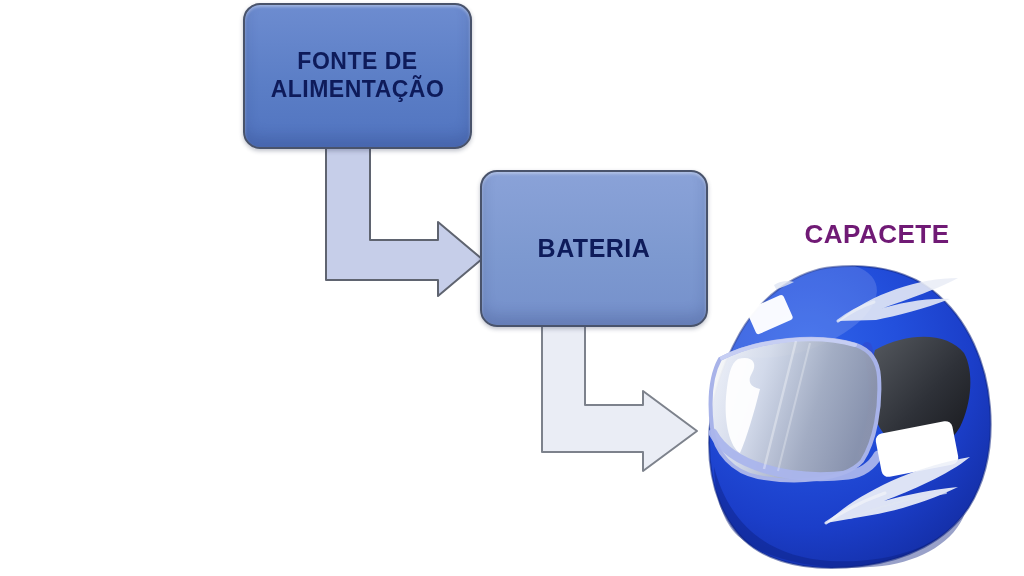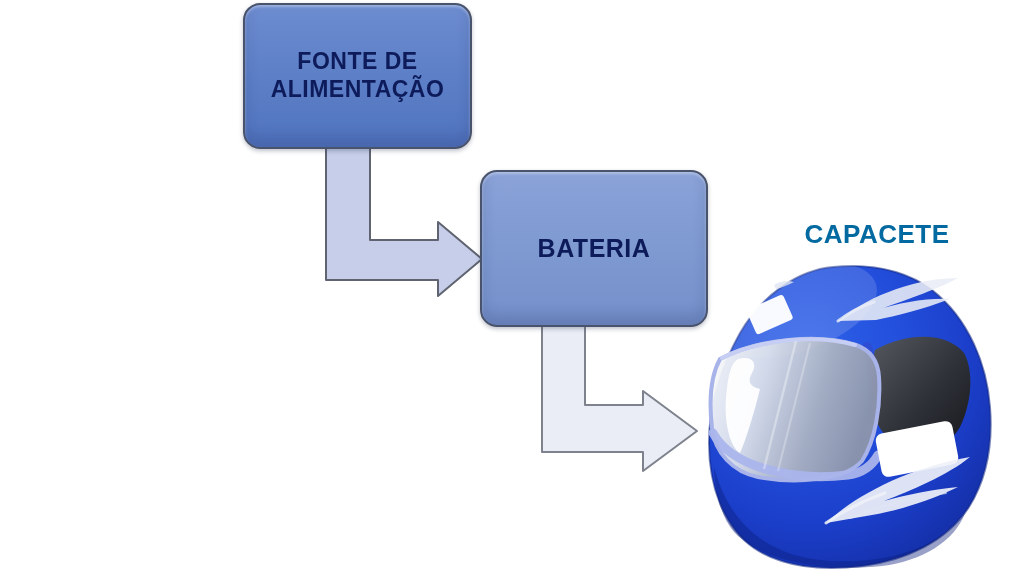--- a/index.html
+++ b/index.html
@@ -48,21 +48,21 @@
     font-size: 25px;
     letter-spacing: .5px;
   }
   .caption {
     position: absolute;
     left: 777px; top: 219px;
     width: 200px;
     text-align: center;
     font-weight: bold;
     font-size: 26px;
-    color: #0369a1;
+    color: #701a75;
     letter-spacing: .5px;
   }
 </style>
 </head>
 <body>
 
 <div class="stage">
 
   <svg class="layer" width="1024" height="576" viewBox="0 0 1024 576">
     <polygon points="326,140 370,140 370,240 438,240 438,222 482,259 438,296 438,280 326,280" fill="#c6cee9" stroke="#5f6470" stroke-width="2" stroke-linejoin="round"></polygon>

